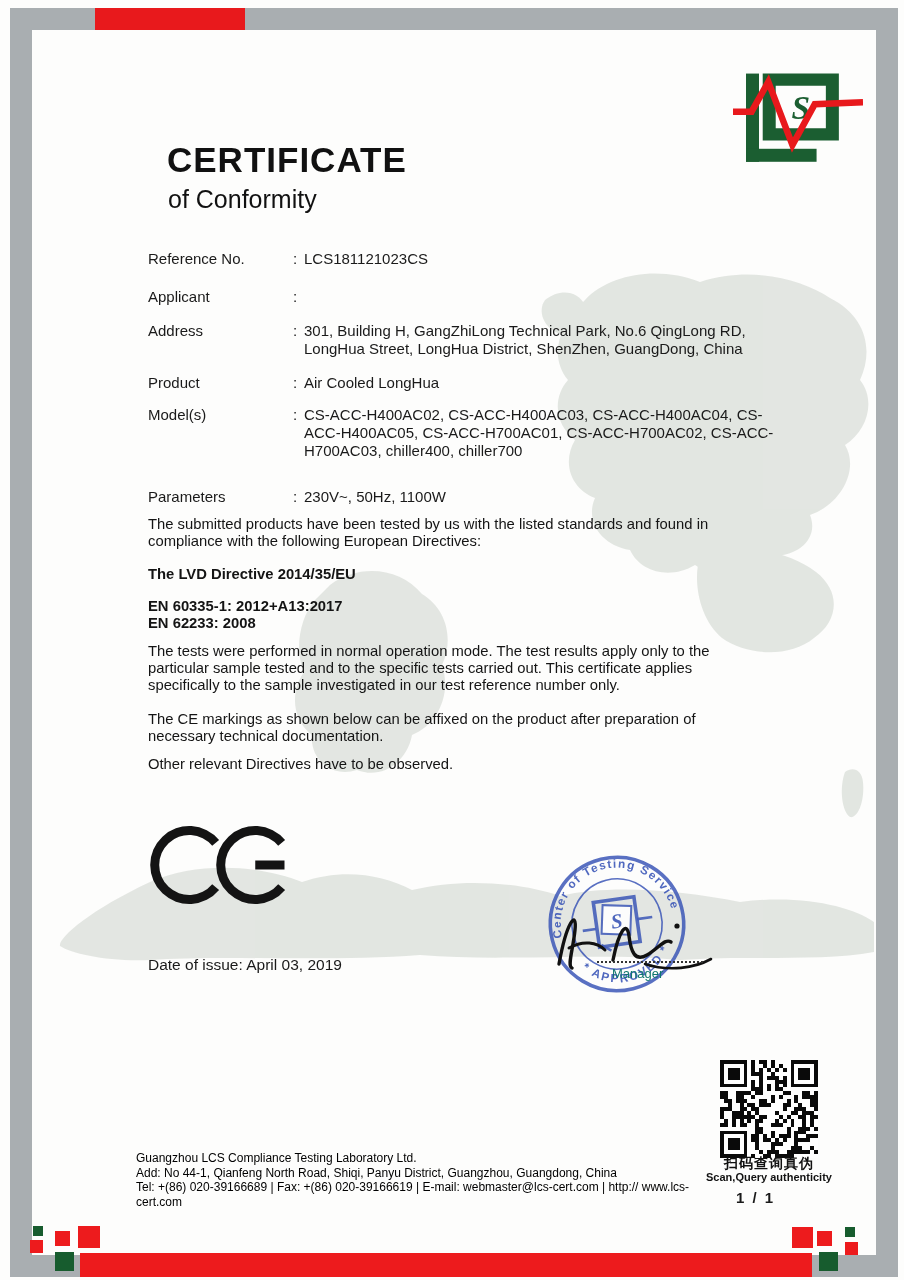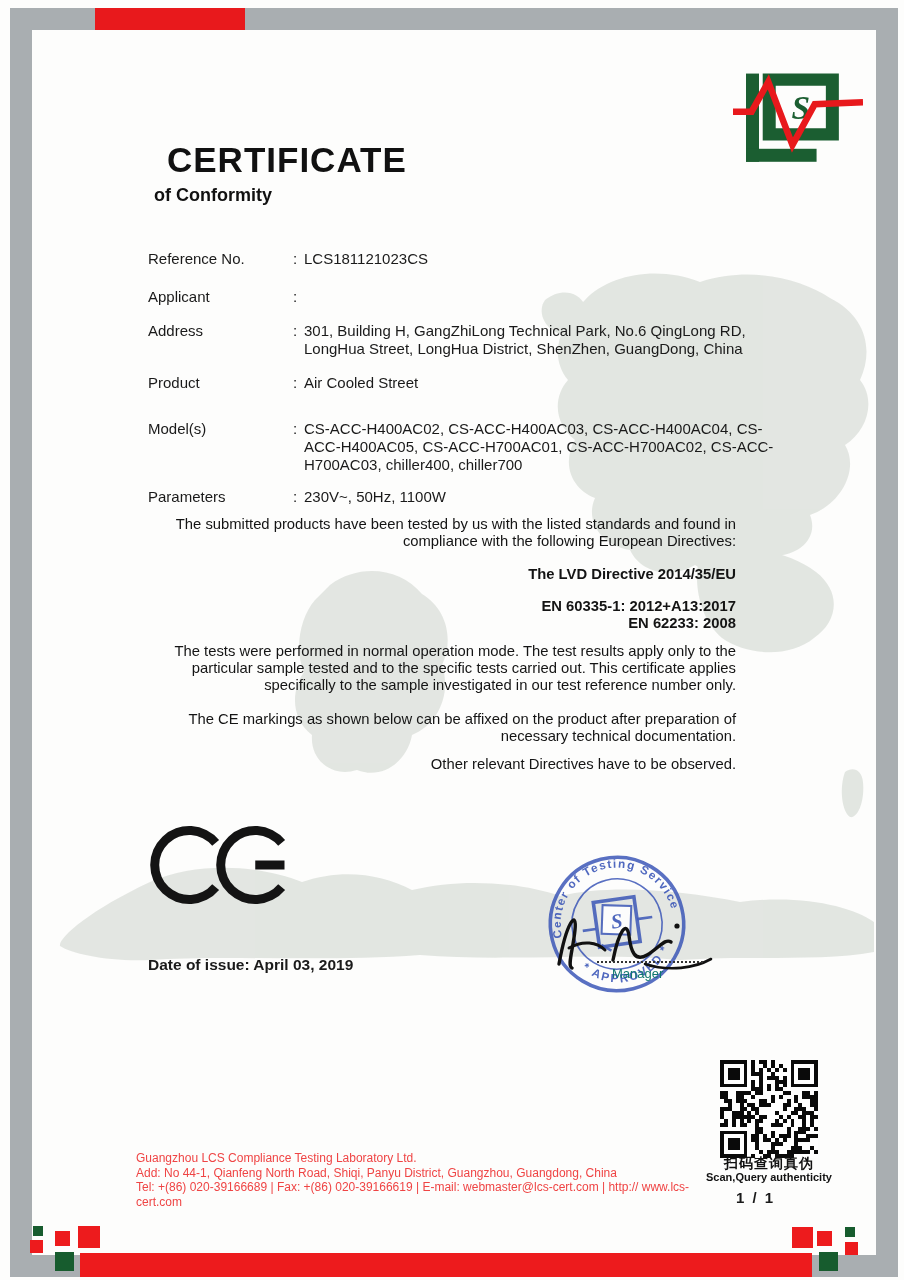--- a/index.html
+++ b/index.html
@@ -17,49 +17,49 @@
   .sq{position:absolute;}
 
   
   .map{position:absolute;left:0;top:0;z-index:1;pointer-events:none;}
 
   .content{position:absolute;left:0;top:0;width:904px;height:1280px;z-index:2;}
 
   
   .logo{position:absolute;left:733px;top:68px;width:130px;height:104px;}
   .title-main{position:absolute;left:167px;top:140px;font-size:35px;font-weight:bold;letter-spacing:1px;color:#111;}
-  .title-sub{position:absolute;left:154px;top:185px;font-size:18px;font-weight:bold;color:#111;}
+  .title-sub{position:absolute;left:168px;top:185px;font-size:25px;font-weight:normal;color:#111;}
 
   
   .field{position:absolute;left:148px;width:640px;display:grid;grid-template-columns:138px 18px 476px;font-size:15px;font-weight:normal;line-height:18px;}
   .field .colon{text-align:center;}
 
   
-  .para{position:absolute;left:148px;width:588px;font-size:14.8px;line-height:17px;color:#141414;text-align:right;}
+  .para{position:absolute;left:148px;width:588px;font-size:14.8px;line-height:17px;color:#141414;}
   .bold{font-weight:bold;}
 
   
   .ce{position:absolute;left:148px;top:811px;}
-  .date-line{position:absolute;left:148px;top:956px;font-size:15.5px;font-weight:bold;}
+  .date-line{position:absolute;left:148px;top:956px;font-size:15.5px;font-weight:normal;}
 
   
   .stamp{position:absolute;left:535px;top:840px;width:164px;height:168px;transform:rotate(-14deg);opacity:.9;}
   .signature{position:absolute;left:545px;top:898px;width:190px;height:86px;z-index:4;}
   .sig-line{position:absolute;left:597px;top:961px;width:106px;border-bottom:2px dotted #333;z-index:4;}
   .manager{position:absolute;left:612px;top:966px;font-size:13px;color:#0f766e;z-index:4;}
 
   
   .qr{position:absolute;left:720px;top:1060px;width:98px;height:98px;background:#fff;}
   .qr svg{width:98px;height:98px;shape-rendering:crispEdges;}
   .qr-cap{position:absolute;width:200px;left:669px;text-align:center;font-weight:bold;color:#111;}
   .qr-cap.cn{top:1155px;font-size:14px;letter-spacing:1px;font-family:Liberation Serif, serif;}
   .qr-cap.en{top:1171px;font-size:11px;}
 
   
-  .footer{position:absolute;left:136px;top:1151px;width:560px;font-size:12px;line-height:14.6px;color:#ef4444;}
+  .footer{position:absolute;left:136px;top:1151px;width:560px;font-size:12px;line-height:14.6px;color:#000000;}
   .pageno{position:absolute;left:736px;top:1189px;font-size:15px;font-weight:bold;letter-spacing:2px;}
 </style>
 </head>
 <body>
 
 <div id="page">
 
   <svg class="map" width="904" height="1280" viewBox="0 0 904 1280">
     <g fill="#d3d9d2" opacity="0.62">
       <path d="M585,300 C610,273 660,266 700,282 C750,266 800,278 830,298 C866,316 874,350 860,380 C876,400 868,430 845,445 C860,470 840,505 810,515 C820,540 795,560 765,555 C750,576 715,580 695,565 C670,580 640,572 630,550 C600,545 585,520 595,498 C570,488 562,462 575,440 C555,425 552,398 568,380 C550,358 556,328 585,300 Z"></path>
@@ -113,23 +113,23 @@
       <span class="colon">:</span>
     </div>
     <div class="field" style="top:322px">
       <span>Address</span>
       <span class="colon">:</span>
       <span>301, Building H, GangZhiLong Technical Park, No.6 QingLong RD, LongHua Street, LongHua District, ShenZhen, GuangDong, China</span>
     </div>
     <div class="field" style="top:374px">
       <span>Product</span>
       <span class="colon">:</span>
-      <span>Air Cooled Street</span>
-    </div>
-    <div class="field" style="top:420px">
+      <span>Air Cooled LongHua</span>
+    </div>
+    <div class="field" style="top:406px">
       <span>Model(s)</span>
       <span class="colon">:</span>
       <span>CS-ACC-H400AC02, CS-ACC-H400AC03, CS-ACC-H400AC04, CS-ACC-H400AC05, CS-ACC-H700AC01, CS-ACC-H700AC02, CS-ACC-H700AC03, chiller400, chiller700</span>
     </div>
     <div class="field" style="top:488px">
       <span>Parameters</span>
       <span class="colon">:</span>
       <span>230V~, 50Hz, 1100W</span>
     </div>
 

